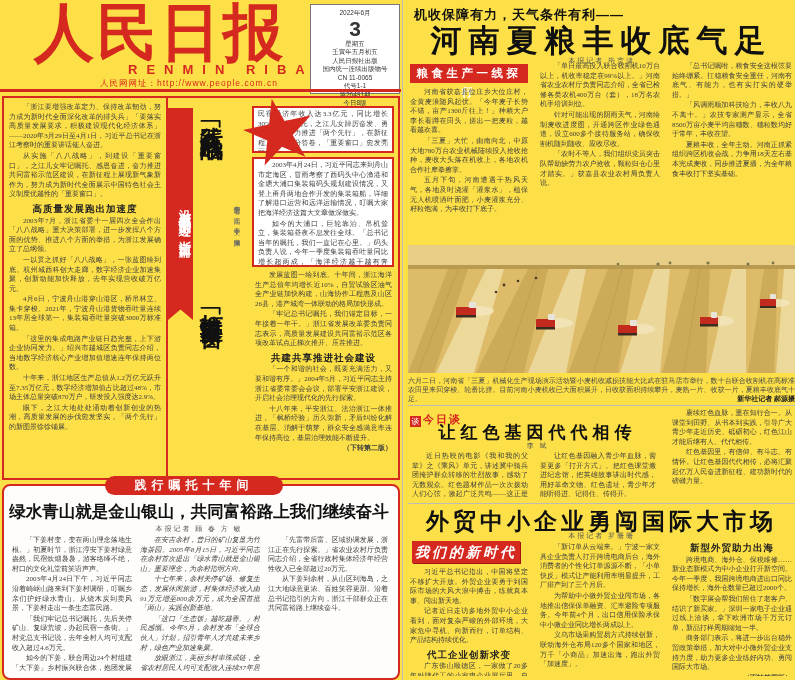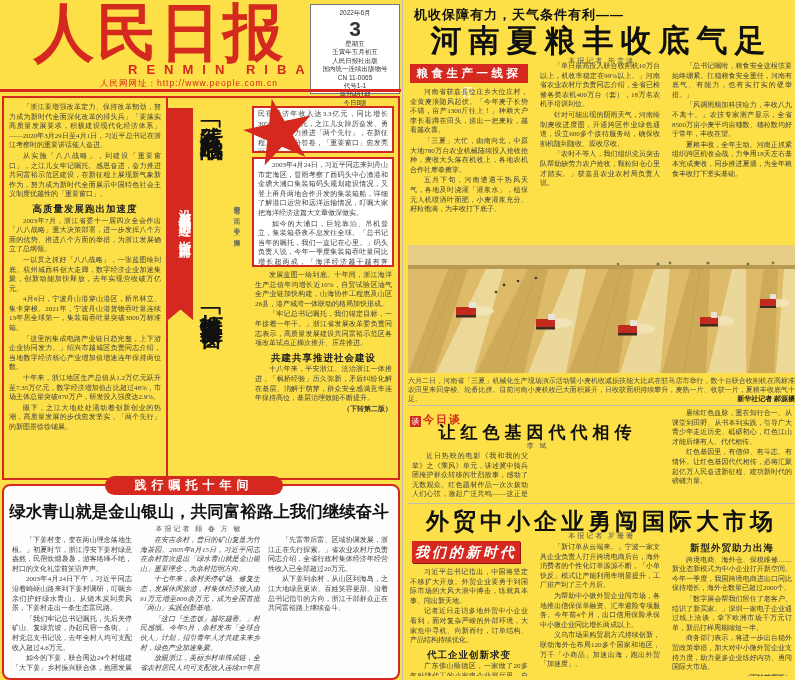--- a/index.html
+++ b/index.html
@@ -110,20 +110,21 @@
   </div>
   <div class="abs star" style="left:243px;top:98px;width:72px;height:70px;z-index:2;transform:rotate(-12deg);"></div>
   <div class="abs hotbox col" style="left:252px;top:157px;width:142px;height:110px;">
     <p>2003年4月24日，习近平同志来到舟山市定海区，冒雨考察了西码头中心渔港和金塘大浦口集装箱码头规划建设情况，又登上甬舟两地合作开发的集装箱船，详细了解港口运营和远洋运输情况，叮嘱大家把海洋经济这篇大文章做深做实。</p>
     <p>如今的大浦口，巨轮靠泊、吊机耸立，集装箱昼夜不息发往全球。「总书记当年的嘱托，我们一直记在心里。」码头负责人说，今年一季度集装箱吞吐量同比增长超两成，「海洋经济越干越有奔头」。</p>
   </div>
   <div class="col" style="left:255px;top:271px;width:137px;height:200px;">
     <p>发展蓝图一绘到底。十年间，浙江海洋生产总值年均增长近10%，自贸试验区油气全产业链加快构建，山海协作工程惠及山区26县，港产城湾一体联动的格局加快形成。</p>
     <p>「牢记总书记嘱托，我们锚定目标，一年接着一年干。」浙江省发展改革委负责同志表示，高质量发展建设共同富裕示范区各项改革试点正梯次推开、压茬推进。</p>
     <div class="colsub">共建共享推进社会建设</div>
+    <p>「一个和谐的社会，既要充满活力，又要和谐有序。」2004年5月，习近平同志主持浙江省委常委会会议，部署平安浙江建设，开启社会治理现代化的先行探索。</p>
     <p>十八年来，平安浙江、法治浙江一体推进，「枫桥经验」历久弥新，矛盾纠纷化解在基层、消解于萌芽，群众安全感满意率连年保持高位，基层治理效能不断提升。</p>
     <p class="contmark">（下转第二版）</p>
   </div>
 
   <div class="abs decade-box" style="left:2px;top:484px;width:394px;height:192px;"></div>
   <div class="abs pill" style="left:105px;top:476px;width:178px;height:19px;z-index:2;">践行嘱托十年间</div>
   <div class="abs bighead" style="left:8px;top:501px;width:382px;font-size:16.5px;letter-spacing:0;">绿水青山就是金山银山，共同富裕路上我们继续奋斗</div>
   <div class="abs byline" style="left:8px;top:524px;width:382px;">本报记者 顾 春 方 敏</div>
   <div class="col" style="left:12px;top:536px;width:120px;height:136px;">
     <p>「下姜村变，变在两山理念落地生根。」初夏时节，浙江淳安下姜村绿意盎然，民宿炊烟袅袅，游客络绎不绝，村口的文化礼堂前笑语声声。</p>
@@ -253,20 +254,24 @@
   <div class="abs grayline" style="left:408px;top:405px;width:387px;height:1px;"></div>
 
   <div class="abs" style="left:410px;top:409px;">
     <span class="jrt-icon">谈</span><span class="jrt-label">今日谈</span>
   </div>
   <div class="abs bighead" style="left:420px;top:421px;width:235px;font-size:17px;letter-spacing:5px;">让红色基因代代相传</div>
   <div class="abs byline" style="left:420px;top:441px;width:235px;">李 斌</div>
   <div class="col" style="left:412px;top:452px;width:116px;height:48px;">
     <p>近日热映的电影《我和我的父辈》之《乘风》单元，讲述冀中骑兵团掩护群众转移的壮烈故事，感动了无数观众。红色题材作品一次次拨动人们心弦，激起广泛共鸣——这正是红色基因代代相传的生动注脚。</p>
   </div>
+  <div class="col" style="left:540px;top:452px;width:116px;height:48px;">
+    <p>让红色基因融入青少年血脉，需要更多「打开方式」。把红色课堂搬进纪念馆，把英雄故事讲出时代感，用好革命文物、红色遗址，青少年才能听得进、记得住、传得开。</p>
+
+  </div>
   <div class="col" style="left:672px;top:409px;width:120px;height:91px;">
     <p>赓续红色血脉，重在知行合一。从课堂到田野、从书本到实践，引导广大青少年走近历史、砥砺初心，红色江山才能后继有人、代代相传。</p>
     <p>红色基因里，有信仰、有斗志、有情怀。让红色基因代代相传，必将汇聚起亿万人民奋进新征程、建功新时代的磅礴力量。</p>
   </div>
 
   <div class="abs grayline" style="left:408px;top:503px;width:387px;height:1px;"></div>
 
   <div class="abs bighead" style="left:408px;top:506px;width:387px;font-size:23px;letter-spacing:4px;">外贸中小企业勇闯国际大市场</div>
   <div class="abs byline" style="left:408px;top:531px;width:387px;">本报记者 罗珊珊</div>
   <div class="abs banner" style="left:412px;top:541px;width:108px;height:22px;">我们的新时代</div>

